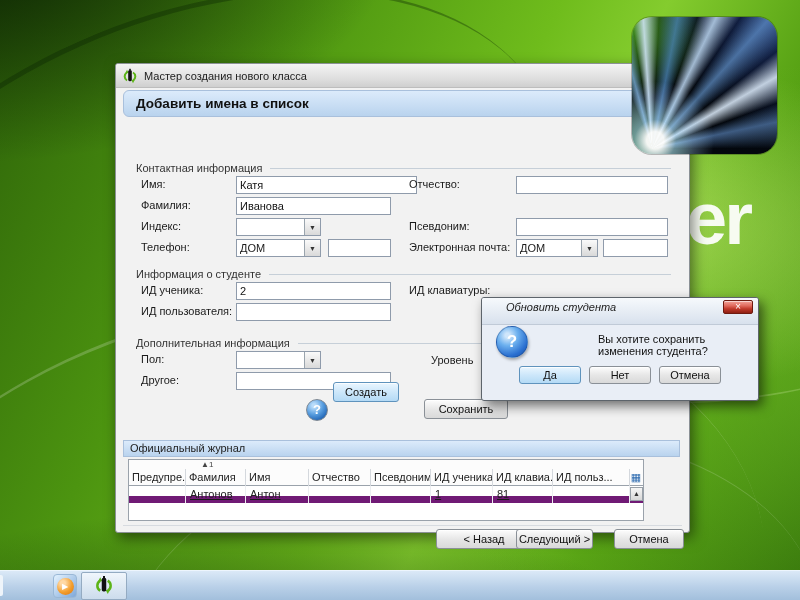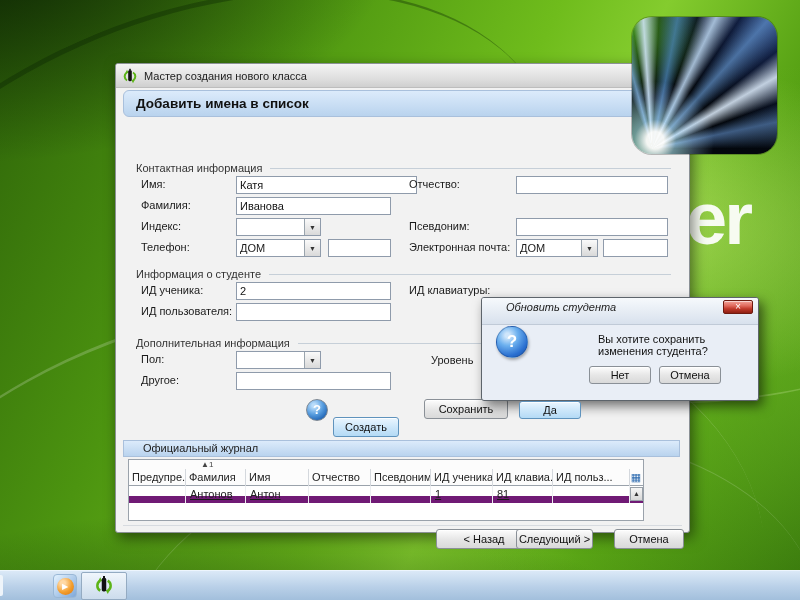--- a/index.html
+++ b/index.html
@@ -52,39 +52,39 @@
     background:linear-gradient(#f4f4f4,#dcdcdc 70%,#cfcfcf); border-bottom:1px solid #bdbdbd;
     border-radius:2px 2px 0 0; display:flex; align-items:center; padding-left:6px; }
   .titlebar .app-ico { width:16px; height:16px; margin-right:6px; }
   .title-text { color:#222; }
 
   .win-content { position:absolute; left:0; top:24px; right:0; bottom:0; }
 
   .band { position:absolute; left:7px; width:557px; height:27px;
     background:linear-gradient(#dcebfb,#b9d3ee); border:1px solid #a9c0dc; }
   .band-header { top:2px; font-weight:bold; font-size:13.5px; line-height:25px; padding-left:12px; color:#111;border-radius:6px; }
-  .band-journal { top:352px; height:17px; font-size:11px; line-height:15px; padding-left:19px; color:#222; }
+  .band-journal { top:352px; height:17px; font-size:11px; line-height:15px; padding-left:6px; color:#222; }
 
   .group-title { position:absolute; left:20px; right:18px; display:flex; align-items:center; color:#333; }
   .group-title .rule { flex:1; height:1px; background:#c6cfd8; margin-left:8px; }
 
   .flabel { position:absolute; color:#1a1a1a; white-space:nowrap; }
   .tfield { position:absolute; height:18px; border:1px solid #8f9bab; background:#fff;
     font-family:"Liberation Sans",sans-serif; font-size:11px; padding:1px 3px; color:#111; }
   .combo { position:absolute; height:18px; border:1px solid #8f9bab; background:#fff; display:flex; }
   .combo .sel { flex:1; padding:2px 3px 0 3px; overflow:hidden; white-space:nowrap; }
   .combo .arrow-btn { width:16px; border-left:1px solid #9aa4ad;
     background:linear-gradient(#fafafa,#d9d9d9); display:flex; align-items:center; justify-content:center;
     font-size:7px; color:#333; }
 
   .btn { position:absolute; height:20px; border:1px solid #8a9097; border-radius:3px;
     background:linear-gradient(#fdfdfd,#e7e7e7 50%,#d9d9d9); font-family:"Liberation Sans",sans-serif;
     font-size:11px; color:#111; text-align:center; line-height:18px;
     box-shadow: inset 0 1px 0 rgba(255,255,255,.8); }
-  .btn.hl { background:linear-gradient(#eaf6ff,#cde7fa 50%,#b4daf5); border-color:#5f93bd;margin-top:35px; }
+  .btn.hl { background:linear-gradient(#eaf6ff,#cde7fa 50%,#b4daf5); border-color:#5f93bd; }
   .help-btn { position:absolute; width:22px; height:22px; border-radius:50%;
     border:1px solid #7d8894;
     background:radial-gradient(circle at 35% 28%, #b9dcfa 10%, #5a9fe0 45%, #1f63b4 80%);
     color:#fff; font-weight:bold; font-size:13px; text-align:center; line-height:20px; }
 
   
   .jtable { position:absolute; left:12px; top:371px; width:516px; height:62px;
     background:#fff; border:1px solid #9aa2ab; }
   .thead { position:relative; height:26px; background:#fcfcfc; border-bottom:1px solid #9aa2ab; }
   .sort-ind { position:absolute; left:72px; top:0; font-size:8px; color:#444; }

